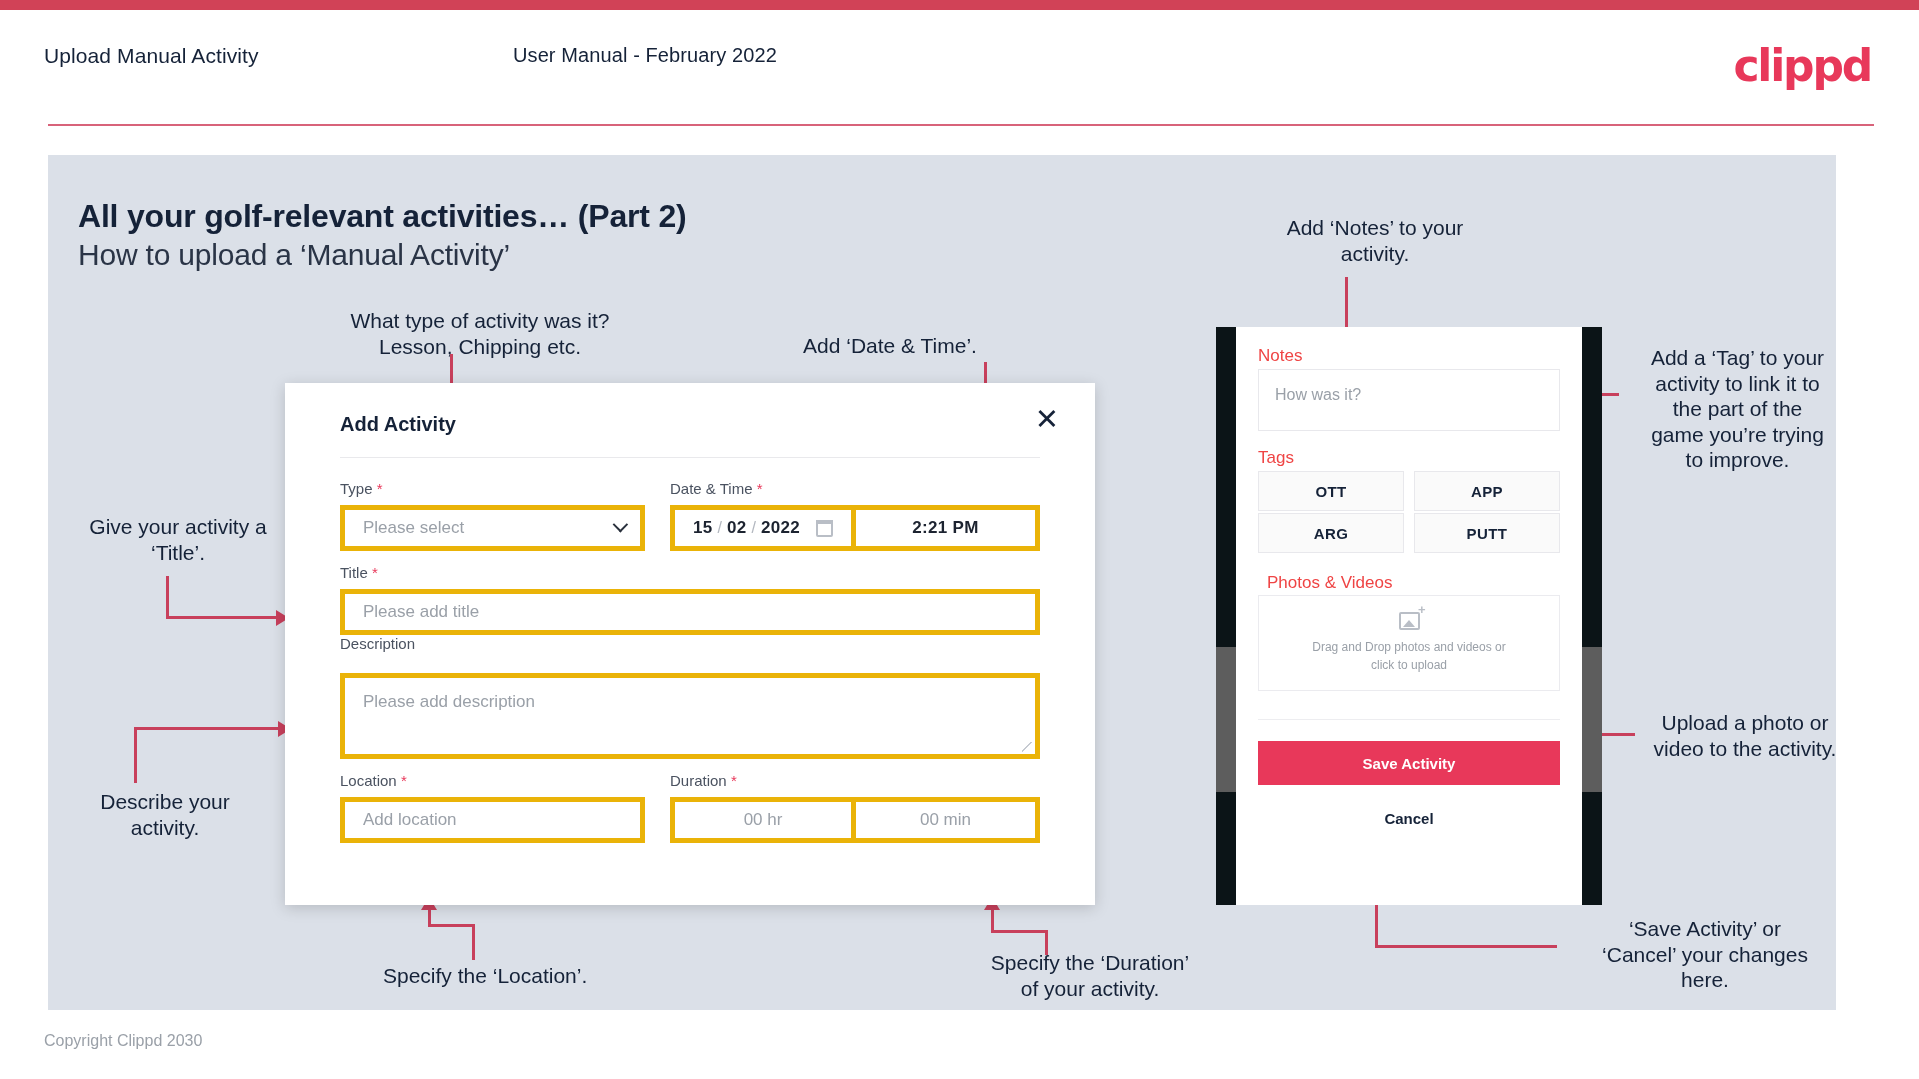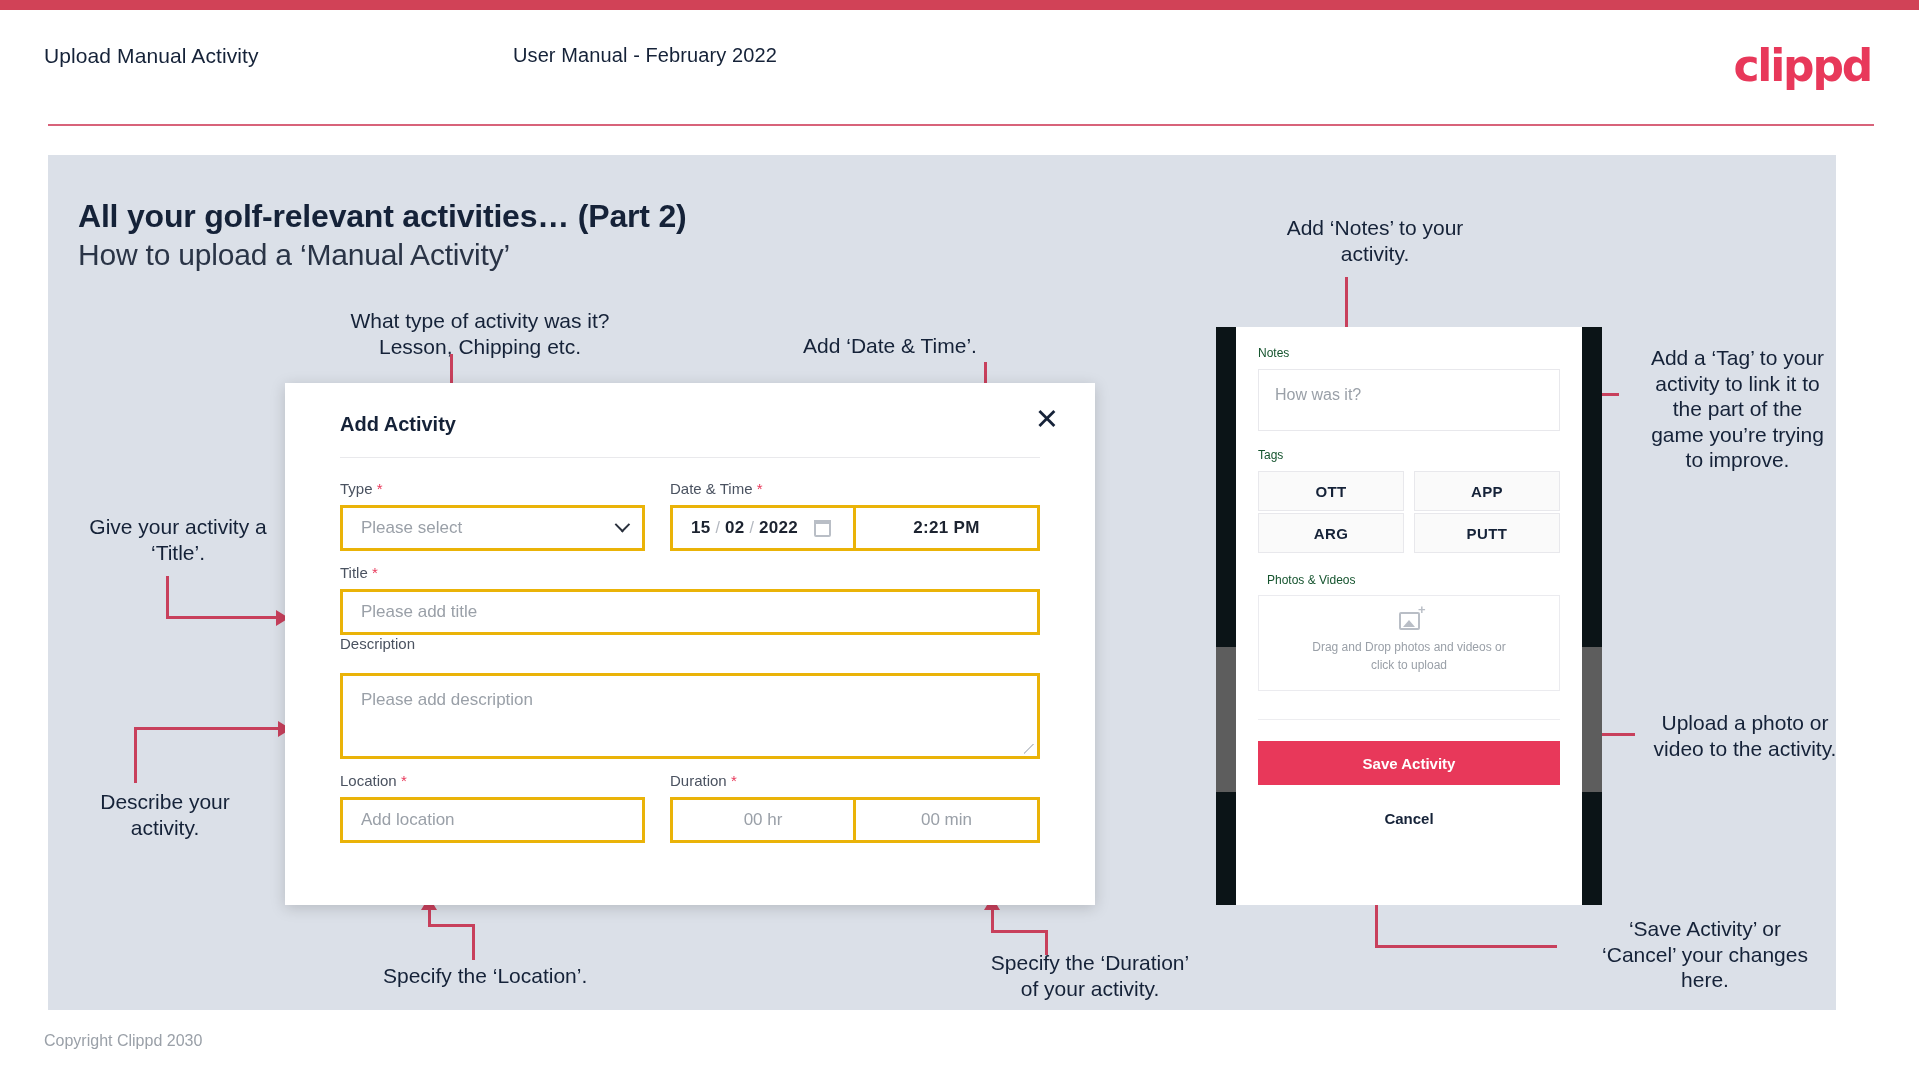--- a/index.html
+++ b/index.html
@@ -75,21 +75,21 @@
   .modal-close {
     position:absolute; right:36px; top:22px;
     font-size:29px; color:#152238; line-height:1; cursor:pointer;
     font-family:"DejaVu Sans", sans-serif;
   }
   .modal-rule { position:absolute; left:55px; top:74px; width:700px; height:1px; background:#e9e9ec; }
 
   .f-label { position:absolute; font-size:15px; color:#4a5260; }
   .req { color:#e8385a; font-size:15px; }
   .f-box {
-    position:absolute; border:3px solid #eab308; background:#fff;
+    position:absolute; border:5px solid #eab308; background:#fff;
     display:flex; align-items:center;
   }
   .f-ph { color:#9aa0a8; font-size:17px; padding-left:18px; }
   .chev {
     position:absolute; right:18px; top:50%; transform:translateY(-50%);
     width:11px; height:11px; border-right:2.4px solid #29303c; border-bottom:2.4px solid #29303c;
     transform-origin:center; rotate:45deg; margin-top:-5px;
   }
   .dt-val { font-size:17px; font-weight:bold; color:#1c2330; padding-left:18px; letter-spacing:.3px; }
   .dt-sl { font-size:16px; color:#b2b7bf; padding:0 5px; }
@@ -109,21 +109,21 @@
   }
 
   
   .phone { position:absolute; left:1216px; top:327px; width:386px; height:578px; }
   .bez { position:absolute; background:#0b1417; width:20px; }
   .bez-gray { position:absolute; background:#5d5d5d; width:20px; }
   .screen {
     position:absolute; left:20px; top:0; width:346px; height:578px;
     background:#ffffff; overflow:hidden;
   }
-  .p-label { position:absolute; font-size:12px; color:#14532d; }
+  .p-label { position:absolute; font-size:17px; color:#ef4444; }
   .p-box { position:absolute; border:1px solid #e8e8ec; background:#fff; }
   .p-ph { position:absolute; left:16px; top:16px; font-size:16px; color:#9aa0a8; }
   .tag {
     position:absolute; border:1px solid #e8e8ec; background:#fafafa;
     display:flex; align-items:center; justify-content:center;
     font-size:15px; font-weight:bold; color:#152238; letter-spacing:.4px;
   }
   .drop {
     position:absolute; border:1px solid #ebebef; background:#fff;
     display:flex; flex-direction:column; align-items:center; justify-content:center;

